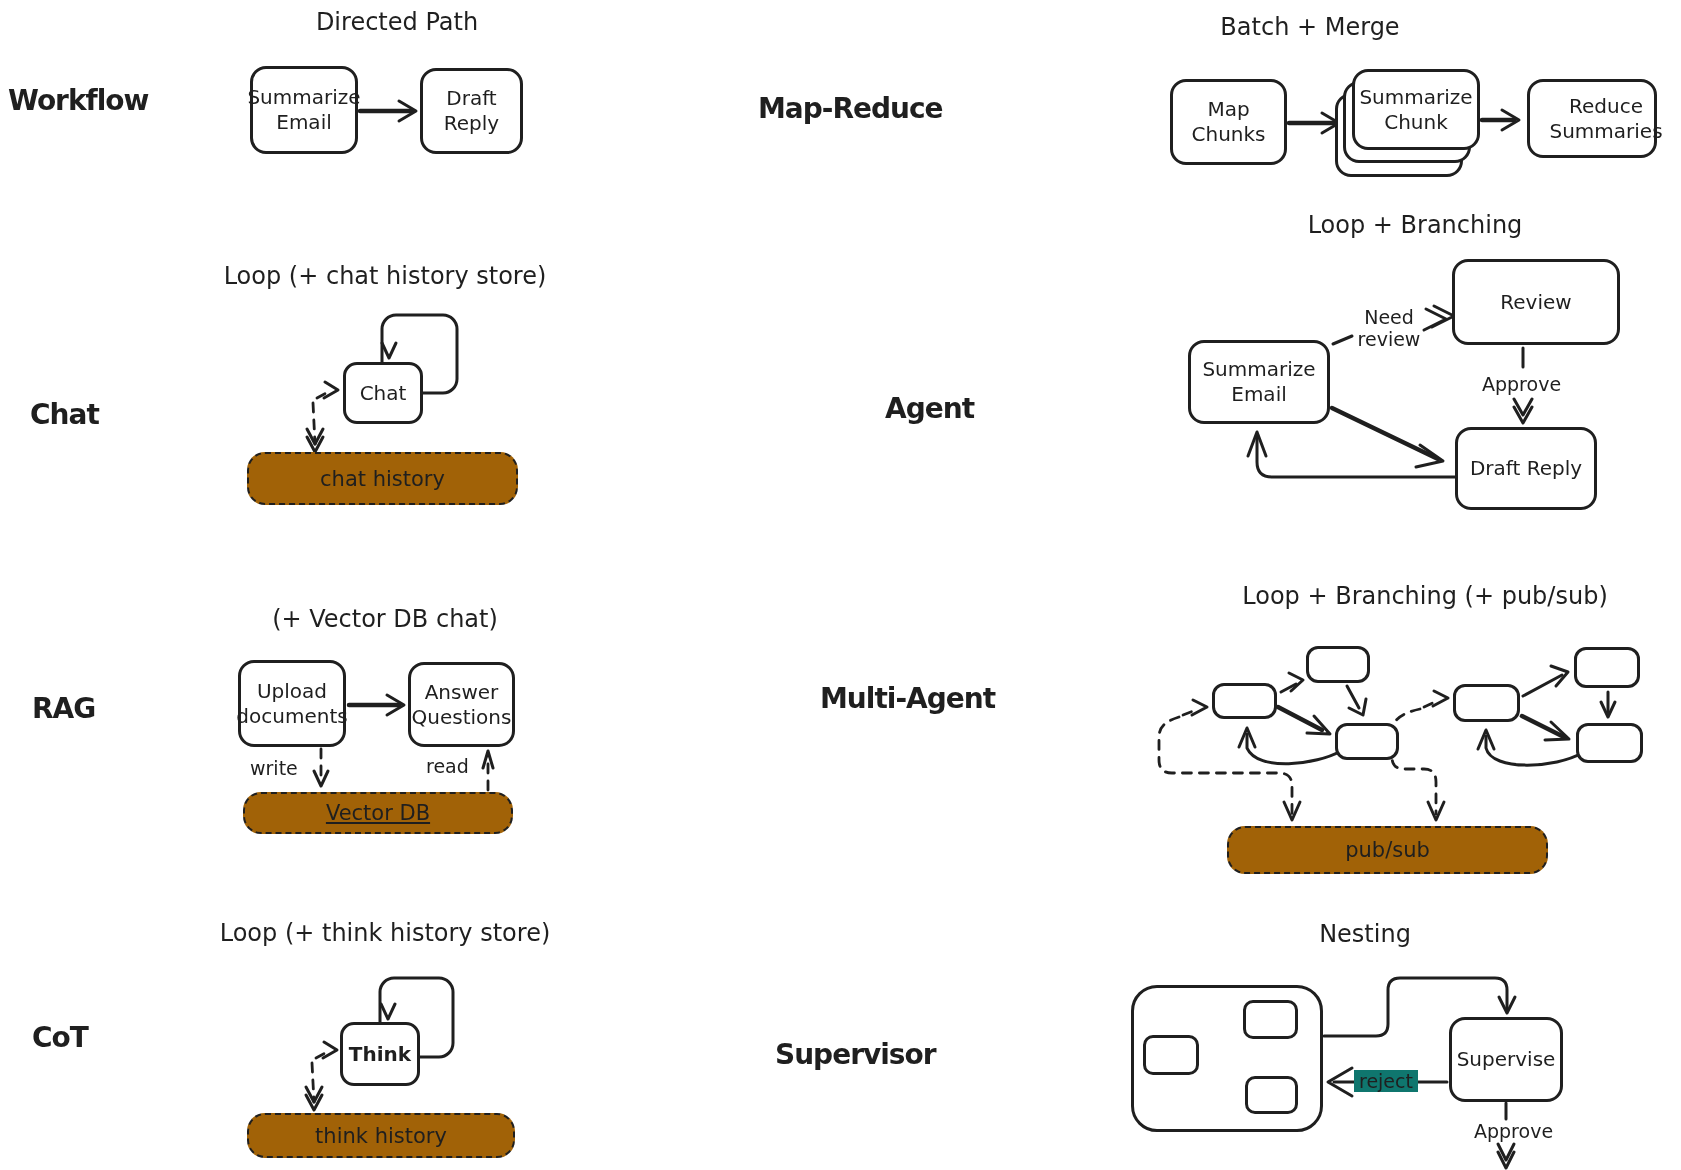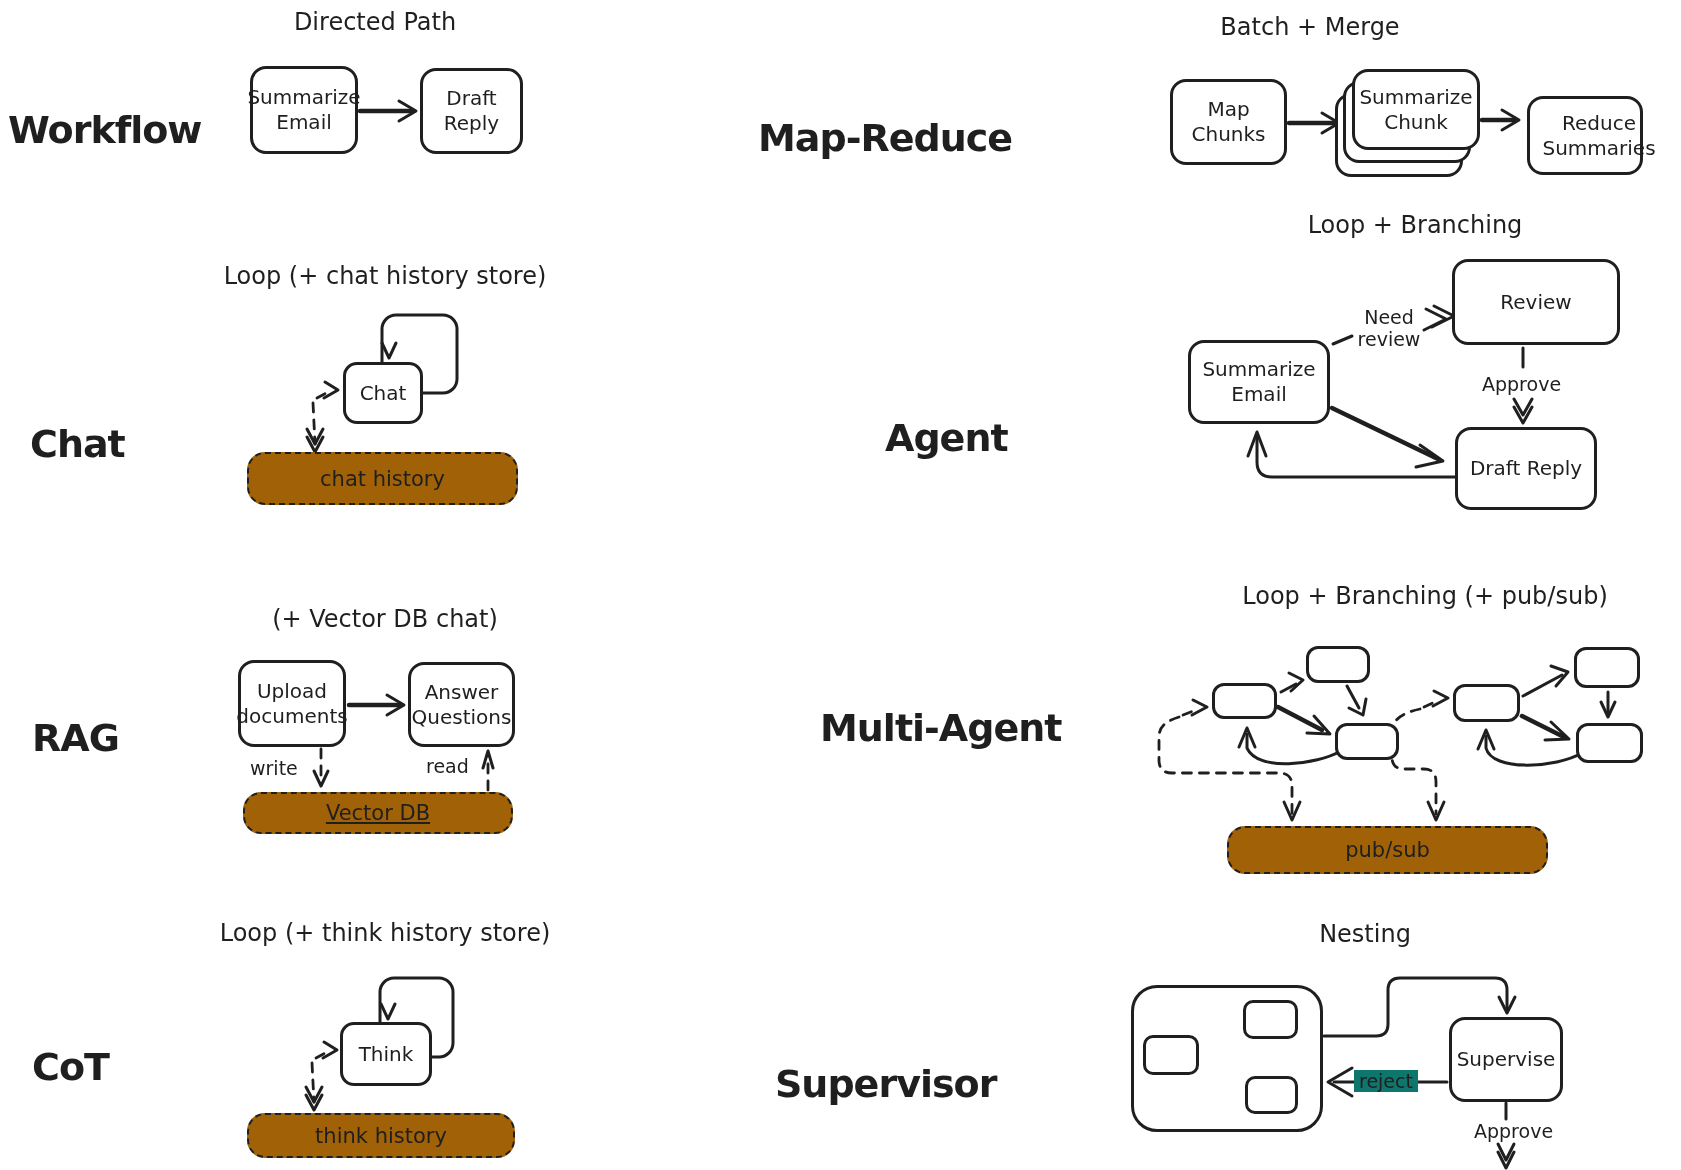--- a/index.html
+++ b/index.html
@@ -3,21 +3,21 @@
 <meta charset="utf-8">
 <style>
   html,body{margin:0;padding:0;background:#ffffff;}
   #canvas{position:relative;width:1681px;height:1170px;background:#ffffff;overflow:hidden;
           font-family:"DejaVu Sans",sans-serif;color:#1f1f1f;}
   svg.wires{position:absolute;left:0;top:0;width:1681px;height:1170px;}
   svg.wires path, svg.wires rect{fill:none;stroke:#1f1f1f;stroke-width:3;stroke-linecap:round;stroke-linejoin:round;}
   svg.wires path.thick{stroke-width:4.5;}
   svg.wires path.dash{stroke-dasharray:9 8;stroke-width:2.8;}
   .abs{position:absolute;}
-  .label{font-size:38px;font-weight:bold;letter-spacing:-1px;white-space:nowrap;margin-top:24px;}
+  .label{font-size:28px;font-weight:bold;letter-spacing:-1px;white-space:nowrap;}
   .title{font-size:24px;font-weight:500;white-space:nowrap;display:flex;justify-content:center;}
   .node{border:3px solid #1f1f1f;border-radius:16px;background:#fff;display:flex;align-items:center;justify-content:center;
         text-align:center;font-size:20px;line-height:1.25;box-sizing:border-box;}
   .ghost{border:3px solid #1f1f1f;border-radius:12px;background:#fff;box-sizing:border-box;}
   .store{border:2.5px dashed #1f1f1f;border-radius:18px;background:#a16207;display:flex;align-items:center;justify-content:center;
          font-size:21px;box-sizing:border-box;}
   .elabel{font-size:19px;white-space:nowrap;}
   .elabel.wrap{white-space:normal;text-align:center;line-height:1.15;}
   .onwire{background:#0f766e;padding:0 5px;}
   .container-box{border:3.5px solid #1f1f1f;border-radius:26px;background:#fff;box-sizing:border-box;}
@@ -144,49 +144,49 @@
       <path d="M1352 1068 L1328 1082 L1352 1096"></path>
     </g>
     <g>
       <path d="M1506 1103 L1506 1119"></path>
       <path d="M1498 1144 L1506 1160 L1514 1144"></path>
       <path d="M1498 1152 L1506 1168 L1514 1152"></path>
     </g>
   </svg>
 
   <div class="abs label" style="left:8px;top:84px;">Workflow</div>
-  <div class="abs title" style="left:250px;top:8px;width:250px;">Directed Path</div>
+  <div class="abs title" style="left:272px;top:8px;width:250px;">Directed Path</div>
   <div class="abs node" style="left:250px;top:66px;width:108px;height:88px;">Summarize Email</div>
   <div class="abs node" style="left:420px;top:68px;width:103px;height:86px;">Draft Reply</div>
 
   <div class="abs label" style="left:30px;top:398px;">Chat</div>
   <div class="abs title" style="left:205px;top:262px;width:360px;">Loop (+ chat history store)</div>
   <div class="abs node" style="left:343px;top:362px;width:80px;height:62px;border-radius:14px;">Chat</div>
   <div class="abs store" style="left:247px;top:452px;width:271px;height:53px;">chat history</div>
 
   <div class="abs label" style="left:32px;top:692px;">RAG</div>
   <div class="abs title" style="left:240px;top:605px;width:290px;">(+ Vector DB chat)</div>
   <div class="abs node" style="left:238px;top:660px;width:108px;height:87px;">Upload documents</div>
   <div class="abs node" style="left:408px;top:662px;width:107px;height:85px;">Answer Questions</div>
   <div class="abs elabel" style="left:250px;top:757px;">write</div>
   <div class="abs elabel" style="left:426px;top:755px;">read</div>
   <div class="abs store" style="left:243px;top:792px;width:270px;height:42px;text-decoration:underline;">Vector DB</div>
 
   <div class="abs label" style="left:32px;top:1021px;">CoT</div>
   <div class="abs title" style="left:200px;top:919px;width:370px;">Loop (+ think history store)</div>
-  <div class="abs node" style="left:340px;top:1022px;width:92px;height:64px;border-radius:14px;">Think</div>
+  <div class="abs node" style="left:340px;top:1022px;width:80px;height:64px;border-radius:14px;font-weight:bold;">Think</div>
   <div class="abs store" style="left:247px;top:1113px;width:268px;height:45px;">think history</div>
 
   <div class="abs label" style="left:758px;top:92px;">Map-Reduce</div>
   <div class="abs title" style="left:1200px;top:13px;width:220px;">Batch + Merge</div>
   <div class="abs node" style="left:1170px;top:79px;width:117px;height:86px;">Map Chunks</div>
   <div class="abs ghost" style="left:1335px;top:93px;width:128px;height:84px;border-radius:16px;"></div>
   <div class="abs ghost" style="left:1343px;top:81px;width:128px;height:82px;border-radius:16px;"></div>
   <div class="abs node" style="left:1352px;top:69px;width:128px;height:81px;">Summarize Chunk</div>
-  <div class="abs node" style="left:1527px;top:96px;width:116px;height:79px;padding-left:28px;">Reduce Summaries</div>
+  <div class="abs node" style="left:1527px;top:79px;width:130px;height:79px;padding-left:28px;">Reduce Summaries</div>
 
   <div class="abs label" style="left:885px;top:392px;">Agent</div>
   <div class="abs title" style="left:1260px;top:211px;width:310px;">Loop + Branching</div>
   <div class="abs node" style="left:1188px;top:340px;width:142px;height:84px;">Summarize Email</div>
   <div class="abs node" style="left:1452px;top:259px;width:168px;height:86px;">Review</div>
   <div class="abs node" style="left:1455px;top:427px;width:142px;height:83px;">Draft Reply</div>
   <div class="abs elabel wrap" style="left:1354px;top:307px;width:70px;">Need review</div>
   <div class="abs elabel" style="left:1482px;top:373px;">Approve</div>
 
   <div class="abs label" style="left:820px;top:682px;">Multi-Agent</div>

